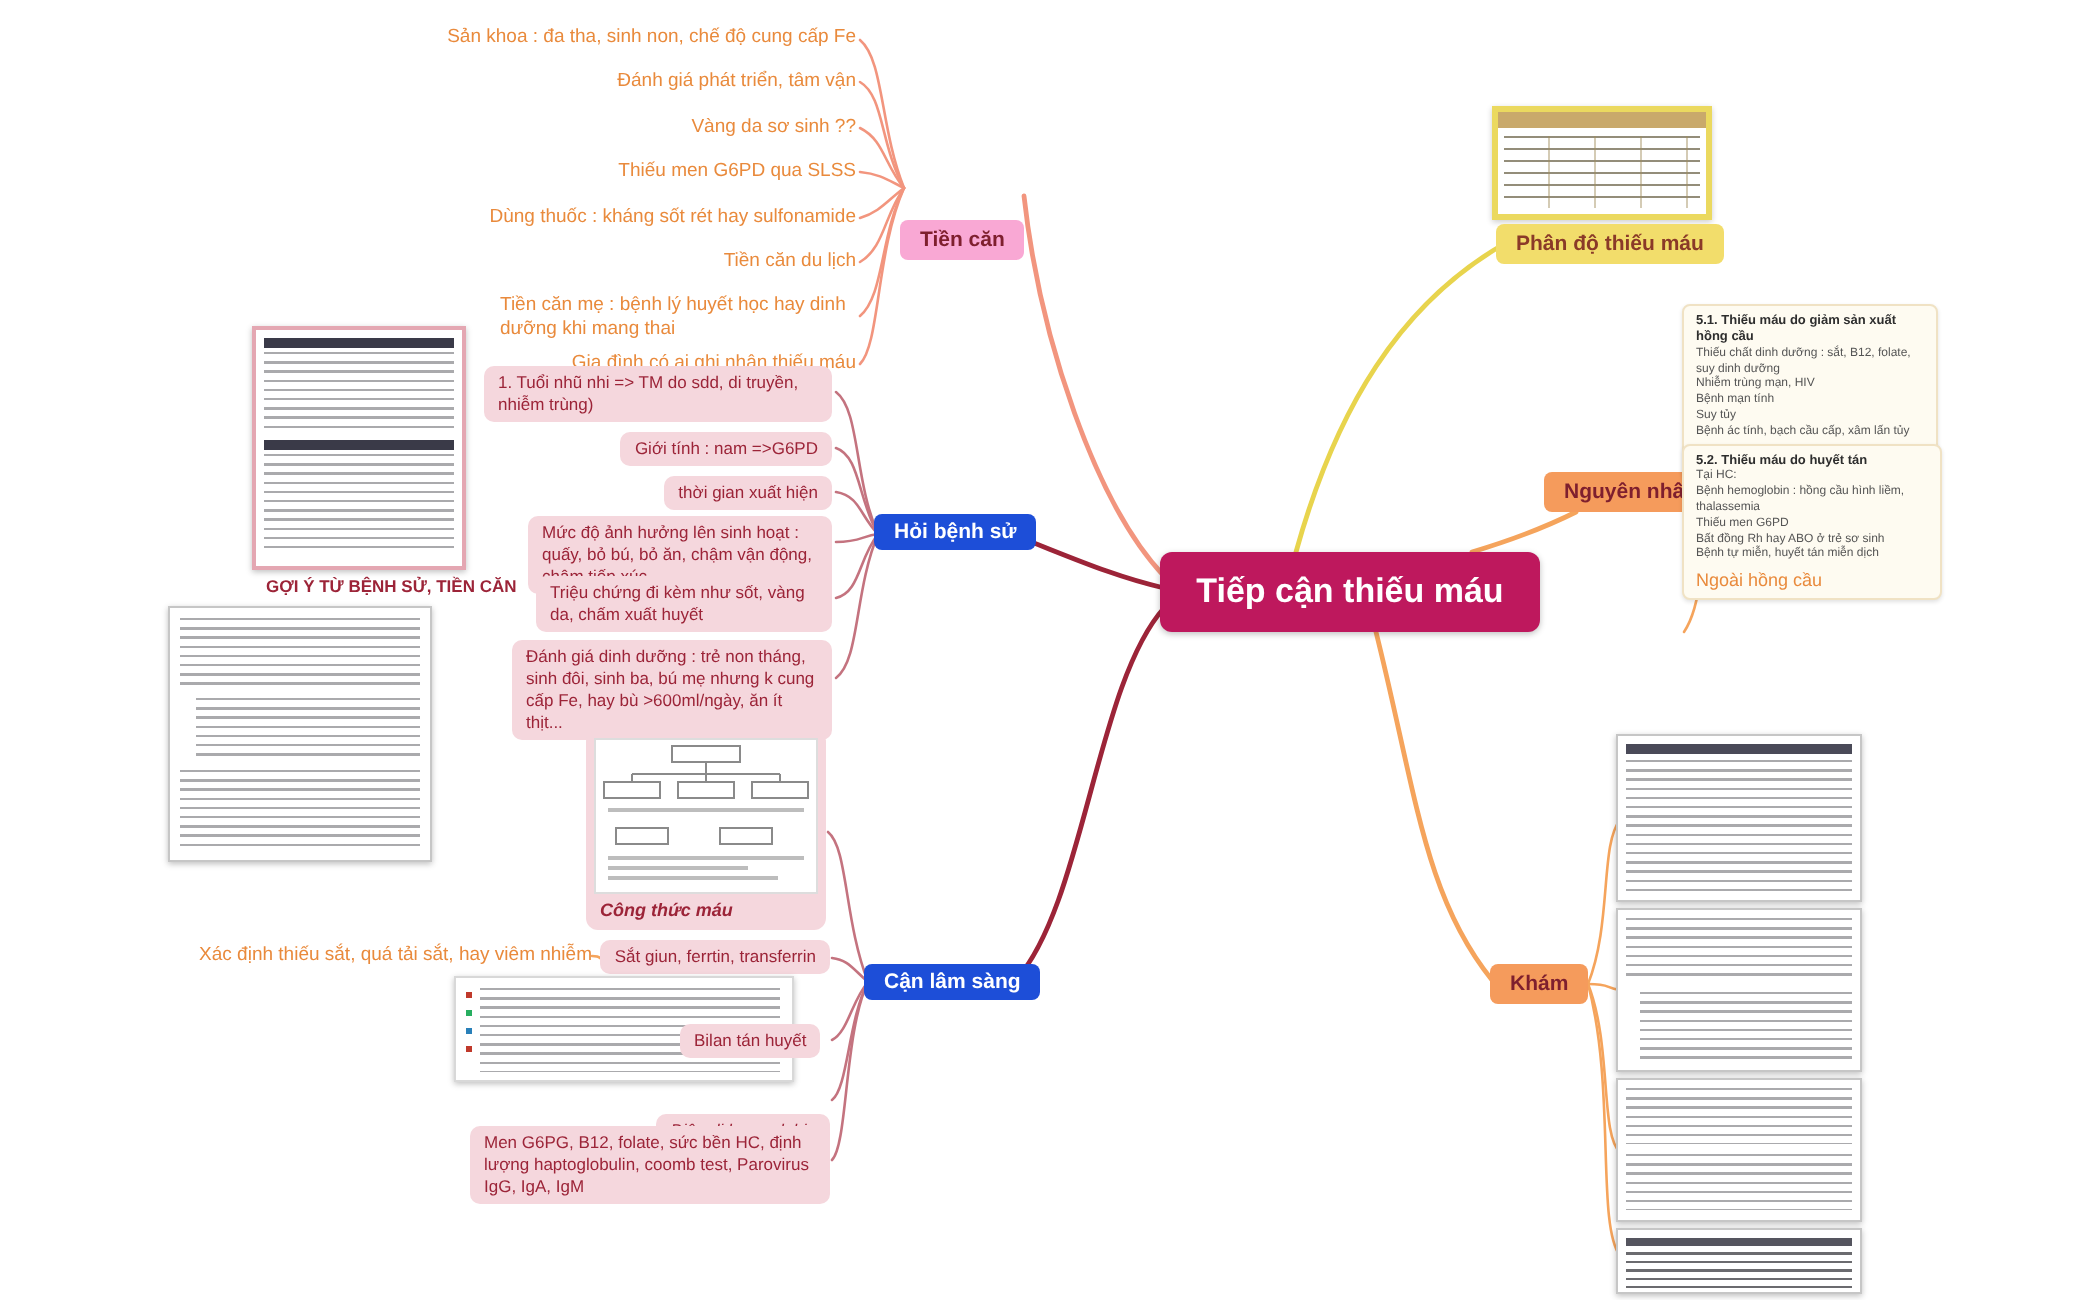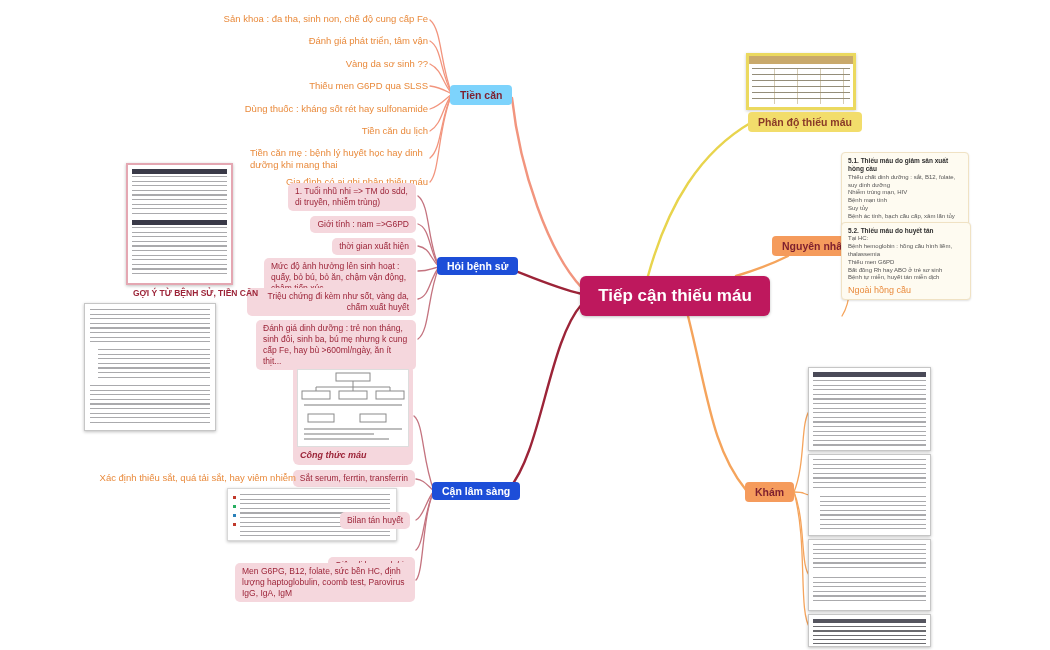--- a/index.html
+++ b/index.html
@@ -7,21 +7,21 @@
           font-family:"Liberation Sans",sans-serif;overflow:hidden;}
   svg.wires{position:absolute;left:0;top:0;pointer-events:none;}
   svg.wires path{fill:none;stroke-linecap:round;}
   .c-salmon{stroke:#F2957E;} .c-red{stroke:#9C2438;} .c-pink{stroke:#C4737F;}
   .c-yellow{stroke:#E8D44D;} .c-orange{stroke:#F5A45C;}
   .w-main{stroke-width:2.4px;} .w-sub{stroke-width:1.3px;}
 
   .node{position:absolute;border-radius:4px;font-weight:bold;box-sizing:border-box;}
   .node-central{background:#be185d;color:#fff;font-size:17px;text-align:center;
                 line-height:40px;border-radius:6px;box-shadow:0 1px 3px rgba(0,0,0,.25);}
-  .node-salmon{background:#7dd3fc;color:#7E1F2E;font-size:10.5px;padding:4px 10px;}
+  .node-salmon{background:#f9a8d4;color:#7E1F2E;font-size:10.5px;padding:4px 10px;margin-top:25px;}
   .node-red{background:#1d4ed8;color:#fff;font-size:10.5px;padding:3px 10px;}
   .node-orange{background:#F59B5C;color:#7E1F2E;font-size:10.5px;padding:4px 10px;}
   .node-yellow{background:#F2DD6B;color:#8A3A28;font-size:10.5px;padding:4px 10px;}
 
   .otext{position:absolute;color:#E98A3C;font-size:9.5px;line-height:1.25;white-space:nowrap;}
   .otext.wrap{white-space:normal;}
 
   .pink{position:absolute;background:#F5D7DD;color:#9C2438;font-size:8.5px;line-height:1.3;
         padding:3px 7px;border-radius:5px;box-sizing:border-box;}
   .nowrap{white-space:nowrap;}
@@ -109,25 +109,25 @@
   <div class="otext" style="right:622px;top:13px;">Sản khoa : đa tha, sinh non, chế độ cung cấp Fe</div>
   <div class="otext" style="right:622px;top:35px;">Đánh giá phát triển, tâm vận</div>
   <div class="otext" style="right:622px;top:58px;">Vàng da sơ sinh ??</div>
   <div class="otext" style="right:622px;top:80px;">Thiếu men G6PD qua SLSS</div>
   <div class="otext" style="right:622px;top:103px;">Dùng thuốc : kháng sốt rét hay sulfonamide</div>
   <div class="otext" style="right:622px;top:125px;">Tiền căn du lịch</div>
   <div class="otext wrap" style="right:622px;top:147px;width:178px;">Tiền căn mẹ : bệnh lý huyết học hay dinh dưỡng khi mang thai</div>
   <div class="otext" style="right:622px;top:176px;">Gia đình có ai ghi nhận thiếu máu</div>
 
   <div class="node node-red" style="left:437px;top:257px;">Hỏi bệnh sử</div>
-  <div class="pink" style="right:634px;top:183px;width:128px;">1. Tuổi nhũ nhi =&gt; TM do sdd, di truyền, nhiễm trùng)</div>
+  <div class="pink" style="right:634px;top:183px;width:174px;">1. Tuổi nhũ nhi =&gt; TM do sdd, di truyền, nhiễm trùng)</div>
   <div class="pink nowrap" style="right:634px;top:216px;">Giới tính : nam =&gt;G6PD</div>
   <div class="pink nowrap" style="right:634px;top:238px;">thời gian xuất hiện</div>
   <div class="pink" style="right:634px;top:258px;width:152px;">Mức độ ảnh hưởng lên sinh hoạt : quấy, bỏ bú, bỏ ăn, chậm vận động, chậm tiếp xúc</div>
-  <div class="pink" style="right:634px;top:288px;width:169px;text-align:right;">Triệu chứng đi kèm như sốt, vàng da, chấm xuất huyết</div>
+  <div class="pink" style="right:634px;top:288px;width:148px;">Triệu chứng đi kèm như sốt, vàng da, chấm xuất huyết</div>
   <div class="pink" style="right:634px;top:320px;width:160px;">Đánh giá dinh dưỡng : trẻ non tháng, sinh đôi, sinh ba, bú mẹ nhưng k cung cấp Fe, hay bù &gt;600ml/ngày, ăn ít thịt...</div>
 
   <div class="doc" style="left:126px;top:163px;width:107px;height:122px;border:2px solid #E4A7B2;padding:4px;">
     <div class="hdrbar" style="height:5px;"></div>
     <div class="lines-soft" style="height:40px;margin-top:2px;"></div>
     <div class="hdrbar" style="height:5px;margin-top:4px;"></div>
     <div class="lines-soft" style="height:48px;margin-top:2px;"></div>
   </div>
   <div class="caption-red" style="left:133px;top:288px;">GỢI Ý TỪ BỆNH SỬ, TIỀN CĂN</div>
 
@@ -159,21 +159,21 @@
           <rect x="6" y="34" width="98" height="2"></rect>
           <rect x="6" y="58" width="98" height="2"></rect>
           <rect x="6" y="63" width="70" height="2"></rect>
           <rect x="6" y="68" width="85" height="2"></rect>
         </g>
       </svg>
     </div>
     <div class="plabel">Công thức máu</div>
   </div>
 
-  <div class="pink nowrap" style="right:635px;top:470px;">Sắt serum, ferrtin, transferrin</div>
+  <div class="pink nowrap" style="right:635px;top:470px;">Sắt giun, ferrtin, transferrin</div>
   <div class="otext" style="right:754px;top:472px;">Xác định thiếu sắt, quá tải sắt, hay viêm nhiễm</div>
 
   <div class="doc" style="left:227px;top:488px;width:170px;height:53px;padding:5px 6px;border-color:#d8d8d8;">
     <div class="lines-soft" style="height:42px;margin-left:6px;"></div>
     <i class="bdot" style="left:5px;top:7px;background:#c0392b;"></i>
     <i class="bdot" style="left:5px;top:16px;background:#27ae60;"></i>
     <i class="bdot" style="left:5px;top:25px;background:#2980b9;"></i>
     <i class="bdot" style="left:5px;top:34px;background:#c0392b;"></i>
   </div>
   <div class="pink nowrap" style="left:340px;top:512px;z-index:3;">Bilan tán huyết</div>

